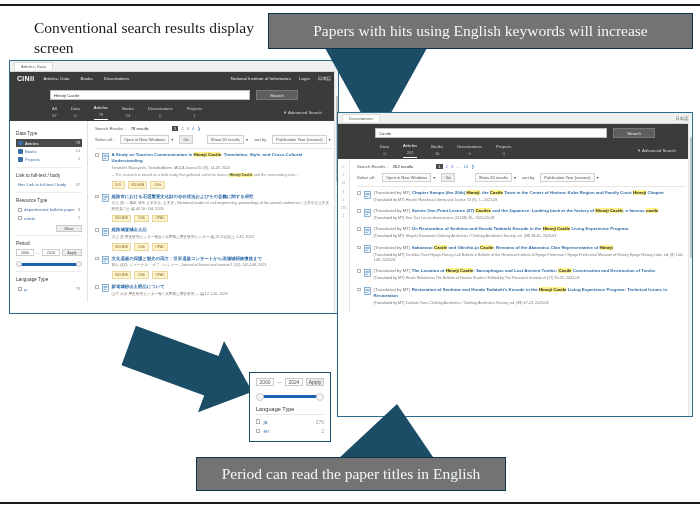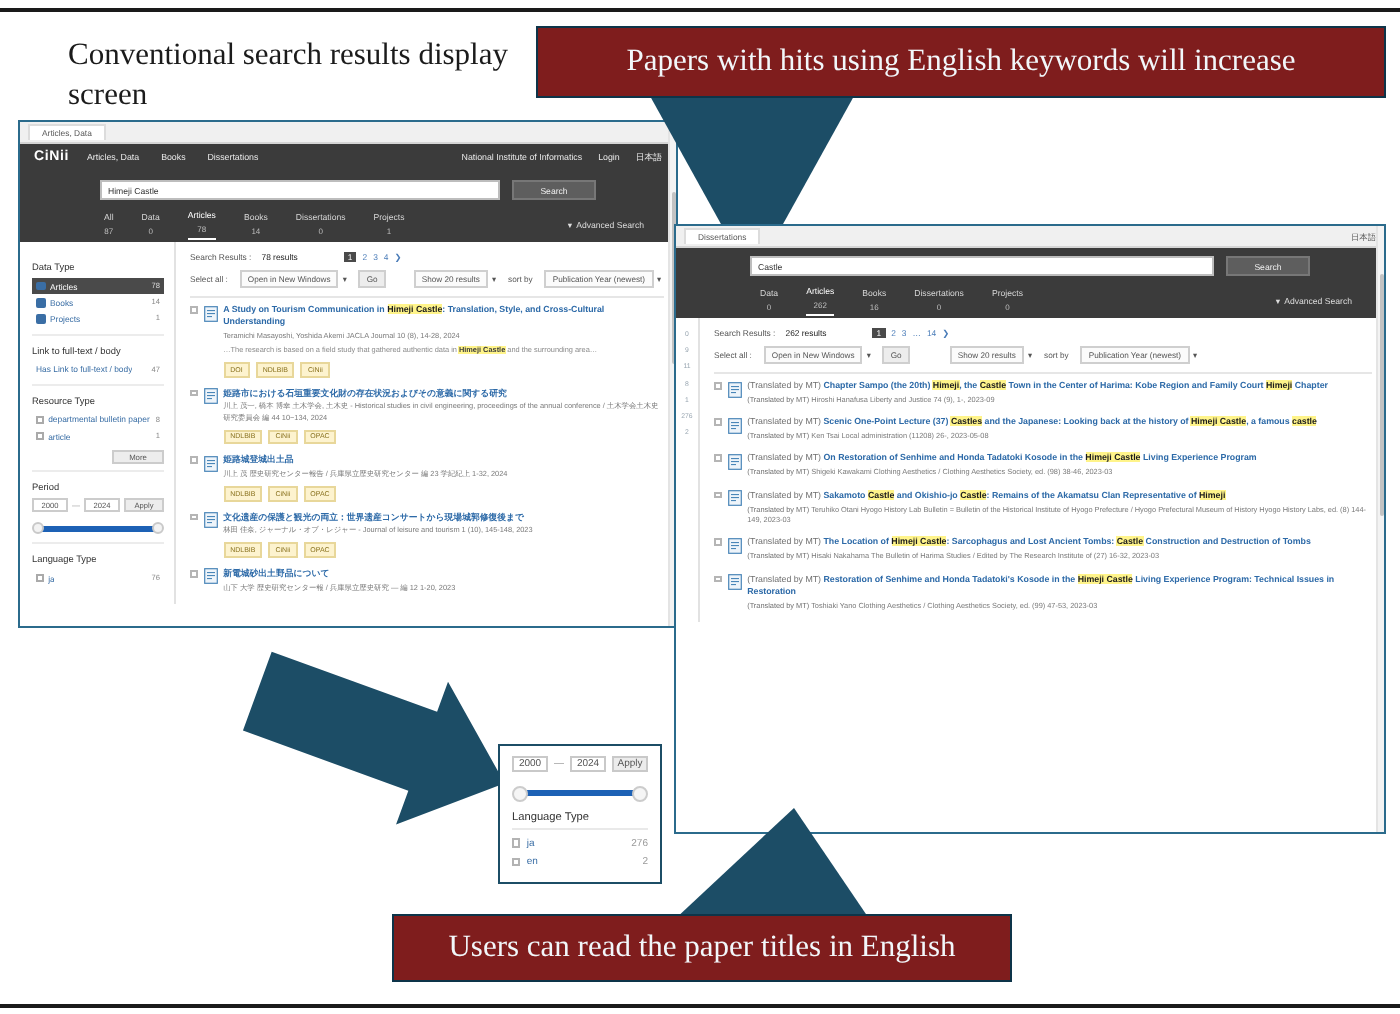--- a/index.html
+++ b/index.html
@@ -21,21 +21,21 @@
     color: #1b1b1b;
     font-size: 15.5px;
     line-height: 1.28;
   }
   #caption-left { position: absolute; left: 34px; top: 18px; width: 260px; }
   #caption-right-sub { position: absolute; left: 442px; top: 70px; width: 250px; }
 
   
   .banner {
     position: absolute;
-    background: #7f1d1d;
+    background: #737373;
     border: 1px solid #0d3449;
     color: #f2f7fa;
     font-family: "Liberation Serif", serif;
     display: flex; align-items: center; justify-content: center;
     text-align: center;
   }
   #banner-top { left: 268px; top: 13px; width: 425px; height: 36px; font-size: 15.5px; }
   #banner-bottom { left: 196px; top: 457px; width: 310px; height: 34px; font-size: 15.5px; }
 
   
@@ -683,15 +683,15 @@
         <span class="l">
             <span class="zc-cb"></span>
           <span>en</span>
           </span>
         <span class="c">2</span>
       </div>
     </div>
   </div>
 
   <div id="banner-bottom-pointer"></div>
-  <div id="banner-bottom" class="banner">Users can read the paper titles in English</div>
+  <div id="banner-bottom" class="banner">Period can read the paper titles in English</div>
 
 </div>
 
 </body></html>

